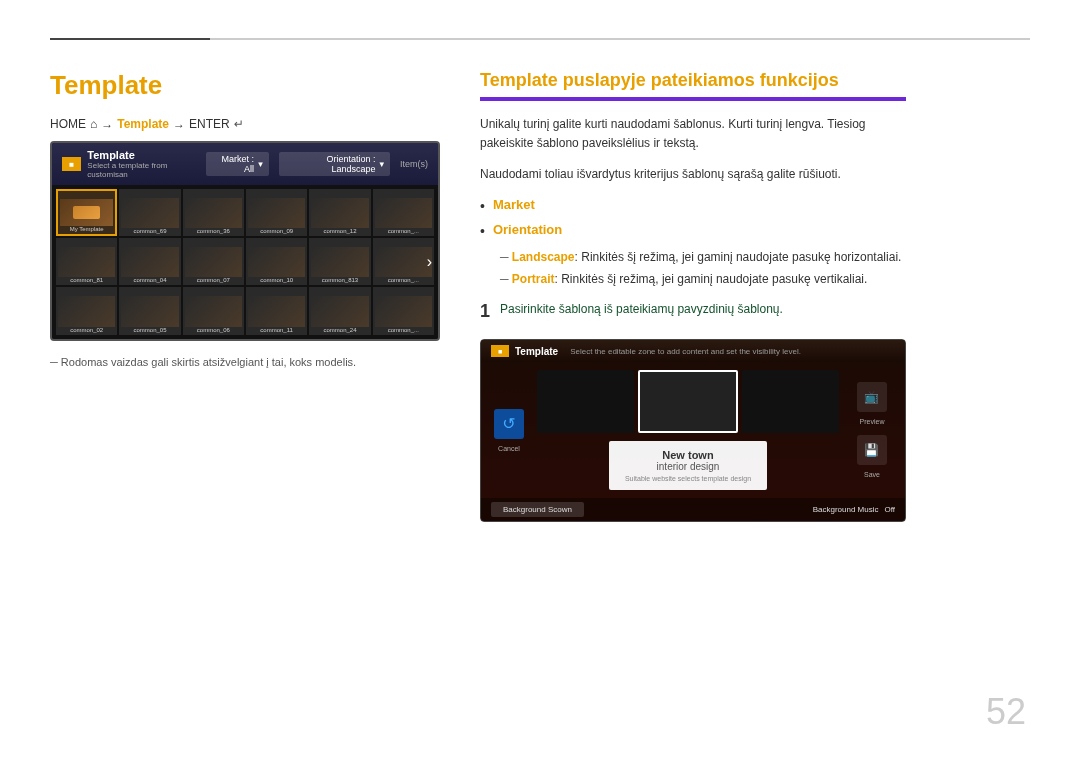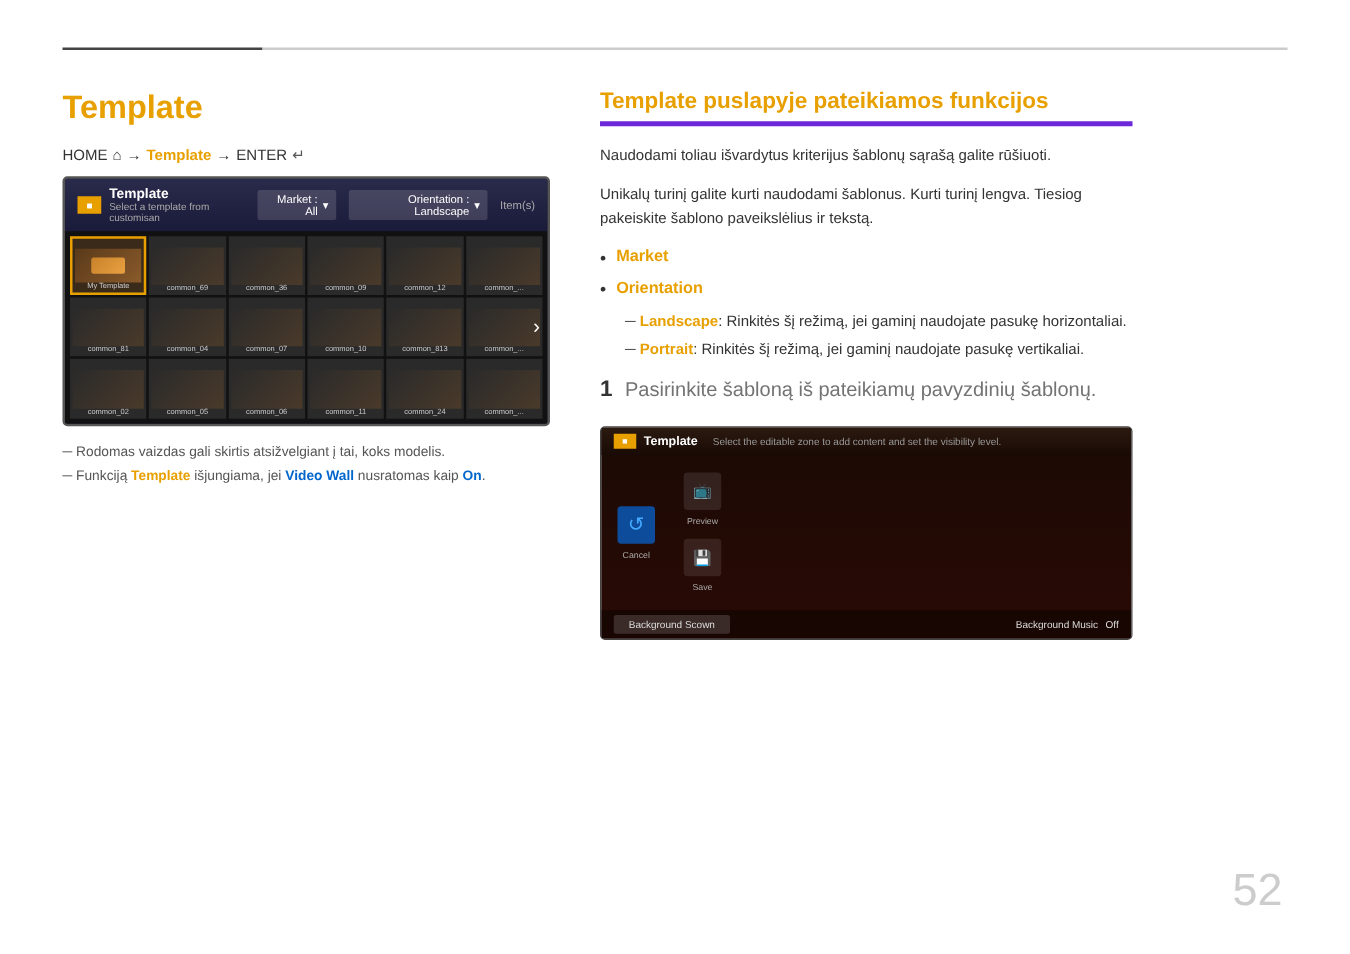--- a/index.html
+++ b/index.html
@@ -276,22 +276,22 @@
       margin-bottom: 16px;
     }
     .step-number {
       font-size: 18px;
       font-weight: bold;
       color: #333;
       flex-shrink: 0;
       line-height: 1.3;
     }
     .step-text {
-      font-size: 16px;
-      color: #737373;
+      font-size: 12px;
+      color: #14532d;
       line-height: 1.6;
     }
 
     
     .template-preview {
       width: 100%;
       background: linear-gradient(to bottom, #1a0a05, #2a0a05);
       border-radius: 4px;
       overflow: hidden;
       border: 1px solid #444;
@@ -567,33 +567,30 @@
               <div class="item-thumb"></div>
               <div class="item-label">common_...</div>
             </div>
           </div>
           <div class="tv-nav-arrow">›</div>
         </div>
       </div>
 
       <div class="notes-section">
         <div class="note-line">Rodomas vaizdas gali skirtis atsižvelgiant į tai, koks modelis.</div>
-        <div class="note-line">
-          Funkciją <span class="note-highlight">Template</span> išjungiama, jei <span class="note-highlight-blue">Video Wall</span> nusratomas kaip <span class="note-highlight-blue">On</span>.
-        </div>
       </div>
 
     </div>
 
     <div class="right-column">
 
       <h2 class="section-title-right">Template puslapyje pateikiamos funkcijos</h2>
 
+      <p class="description-text">Unikalų turinį galite kurti naudodami šablonus. Kurti turinį lengva. Tiesiog pakeiskite šablono paveikslėlius ir tekstą.</p>
       <p class="description-text">Naudodami toliau išvardytus kriterijus šablonų sąrašą galite rūšiuoti.</p>
-      <p class="description-text">Unikalų turinį galite kurti naudodami šablonus. Kurti turinį lengva. Tiesiog pakeiskite šablono paveikslėlius ir tekstą.</p>
 
       <div class="bullet-section">
 
         <div class="bullet-item">
           <span class="bullet-dot">•</span>
           <span class="bullet-label">Market</span>
         </div>
 
         <div class="bullet-item">
           <span class="bullet-dot">•</span>
@@ -629,20 +626,32 @@
 
           <div class="preview-left-icons">
             <div style="flex:1;"></div>
             <div class="preview-icon-btn active">
               <span style="font-size:16px; color:#4af;">↺</span>
             </div>
             <div class="preview-btn-label">Cancel</div>
             <div style="flex:1;"></div>
           </div>
 
+          <div class="preview-center">
+            <div class="preview-screens">
+              <div class="preview-screen-item" style="background:#111;"></div>
+              <div class="preview-screen-item selected-screen" style="background:#222;"></div>
+              <div class="preview-screen-item" style="background:#111;"></div>
+            </div>
+            <div class="preview-text-box">
+              <div class="preview-text-main">New town</div>
+              <div class="preview-text-sub">interior design</div>
+              <div class="preview-text-note">Suitable website selects template design</div>
+            </div>
+          </div>
 
           <div class="preview-right-icons">
             <div style="flex:1;"></div>
             <div class="preview-icon-btn" style="background:rgba(255,255,255,0.1);">
               <span style="font-size:12px; color:#ddd;">📺</span>
             </div>
             <div class="preview-btn-label">Preview</div>
             <div class="preview-icon-btn" style="background:rgba(255,255,255,0.1); margin-top:4px;">
               <span style="font-size:12px; color:#ddd;">💾</span>
             </div>

